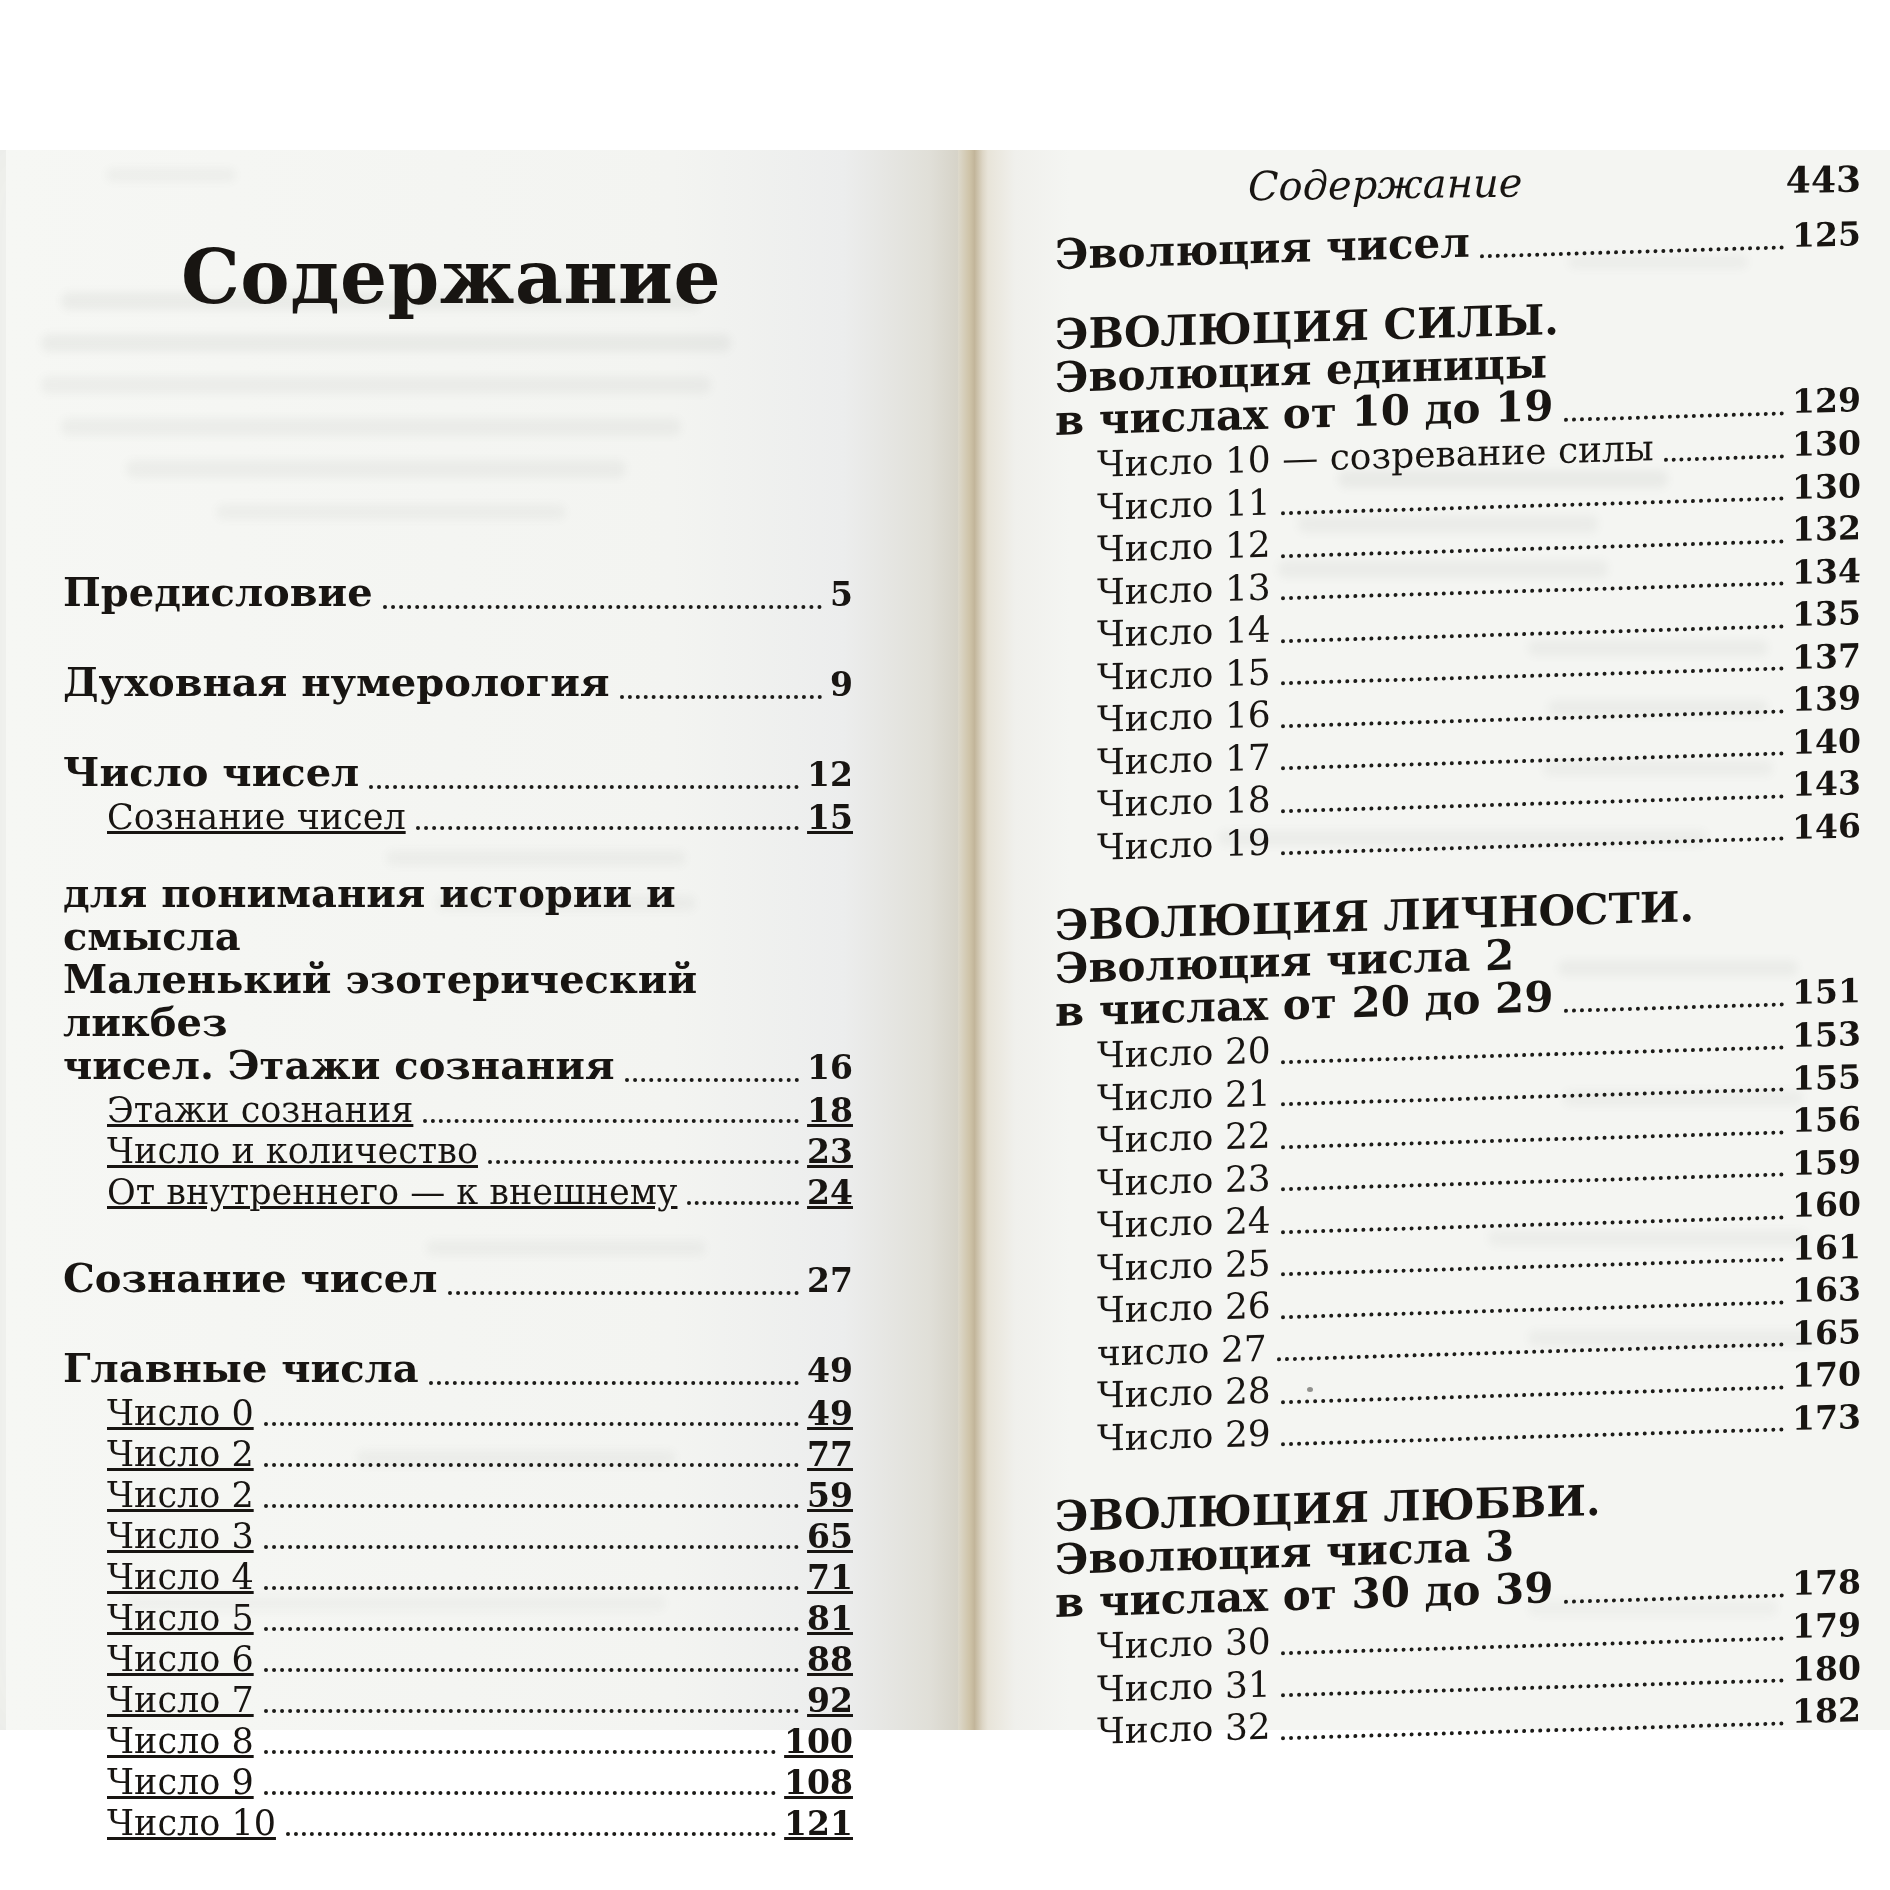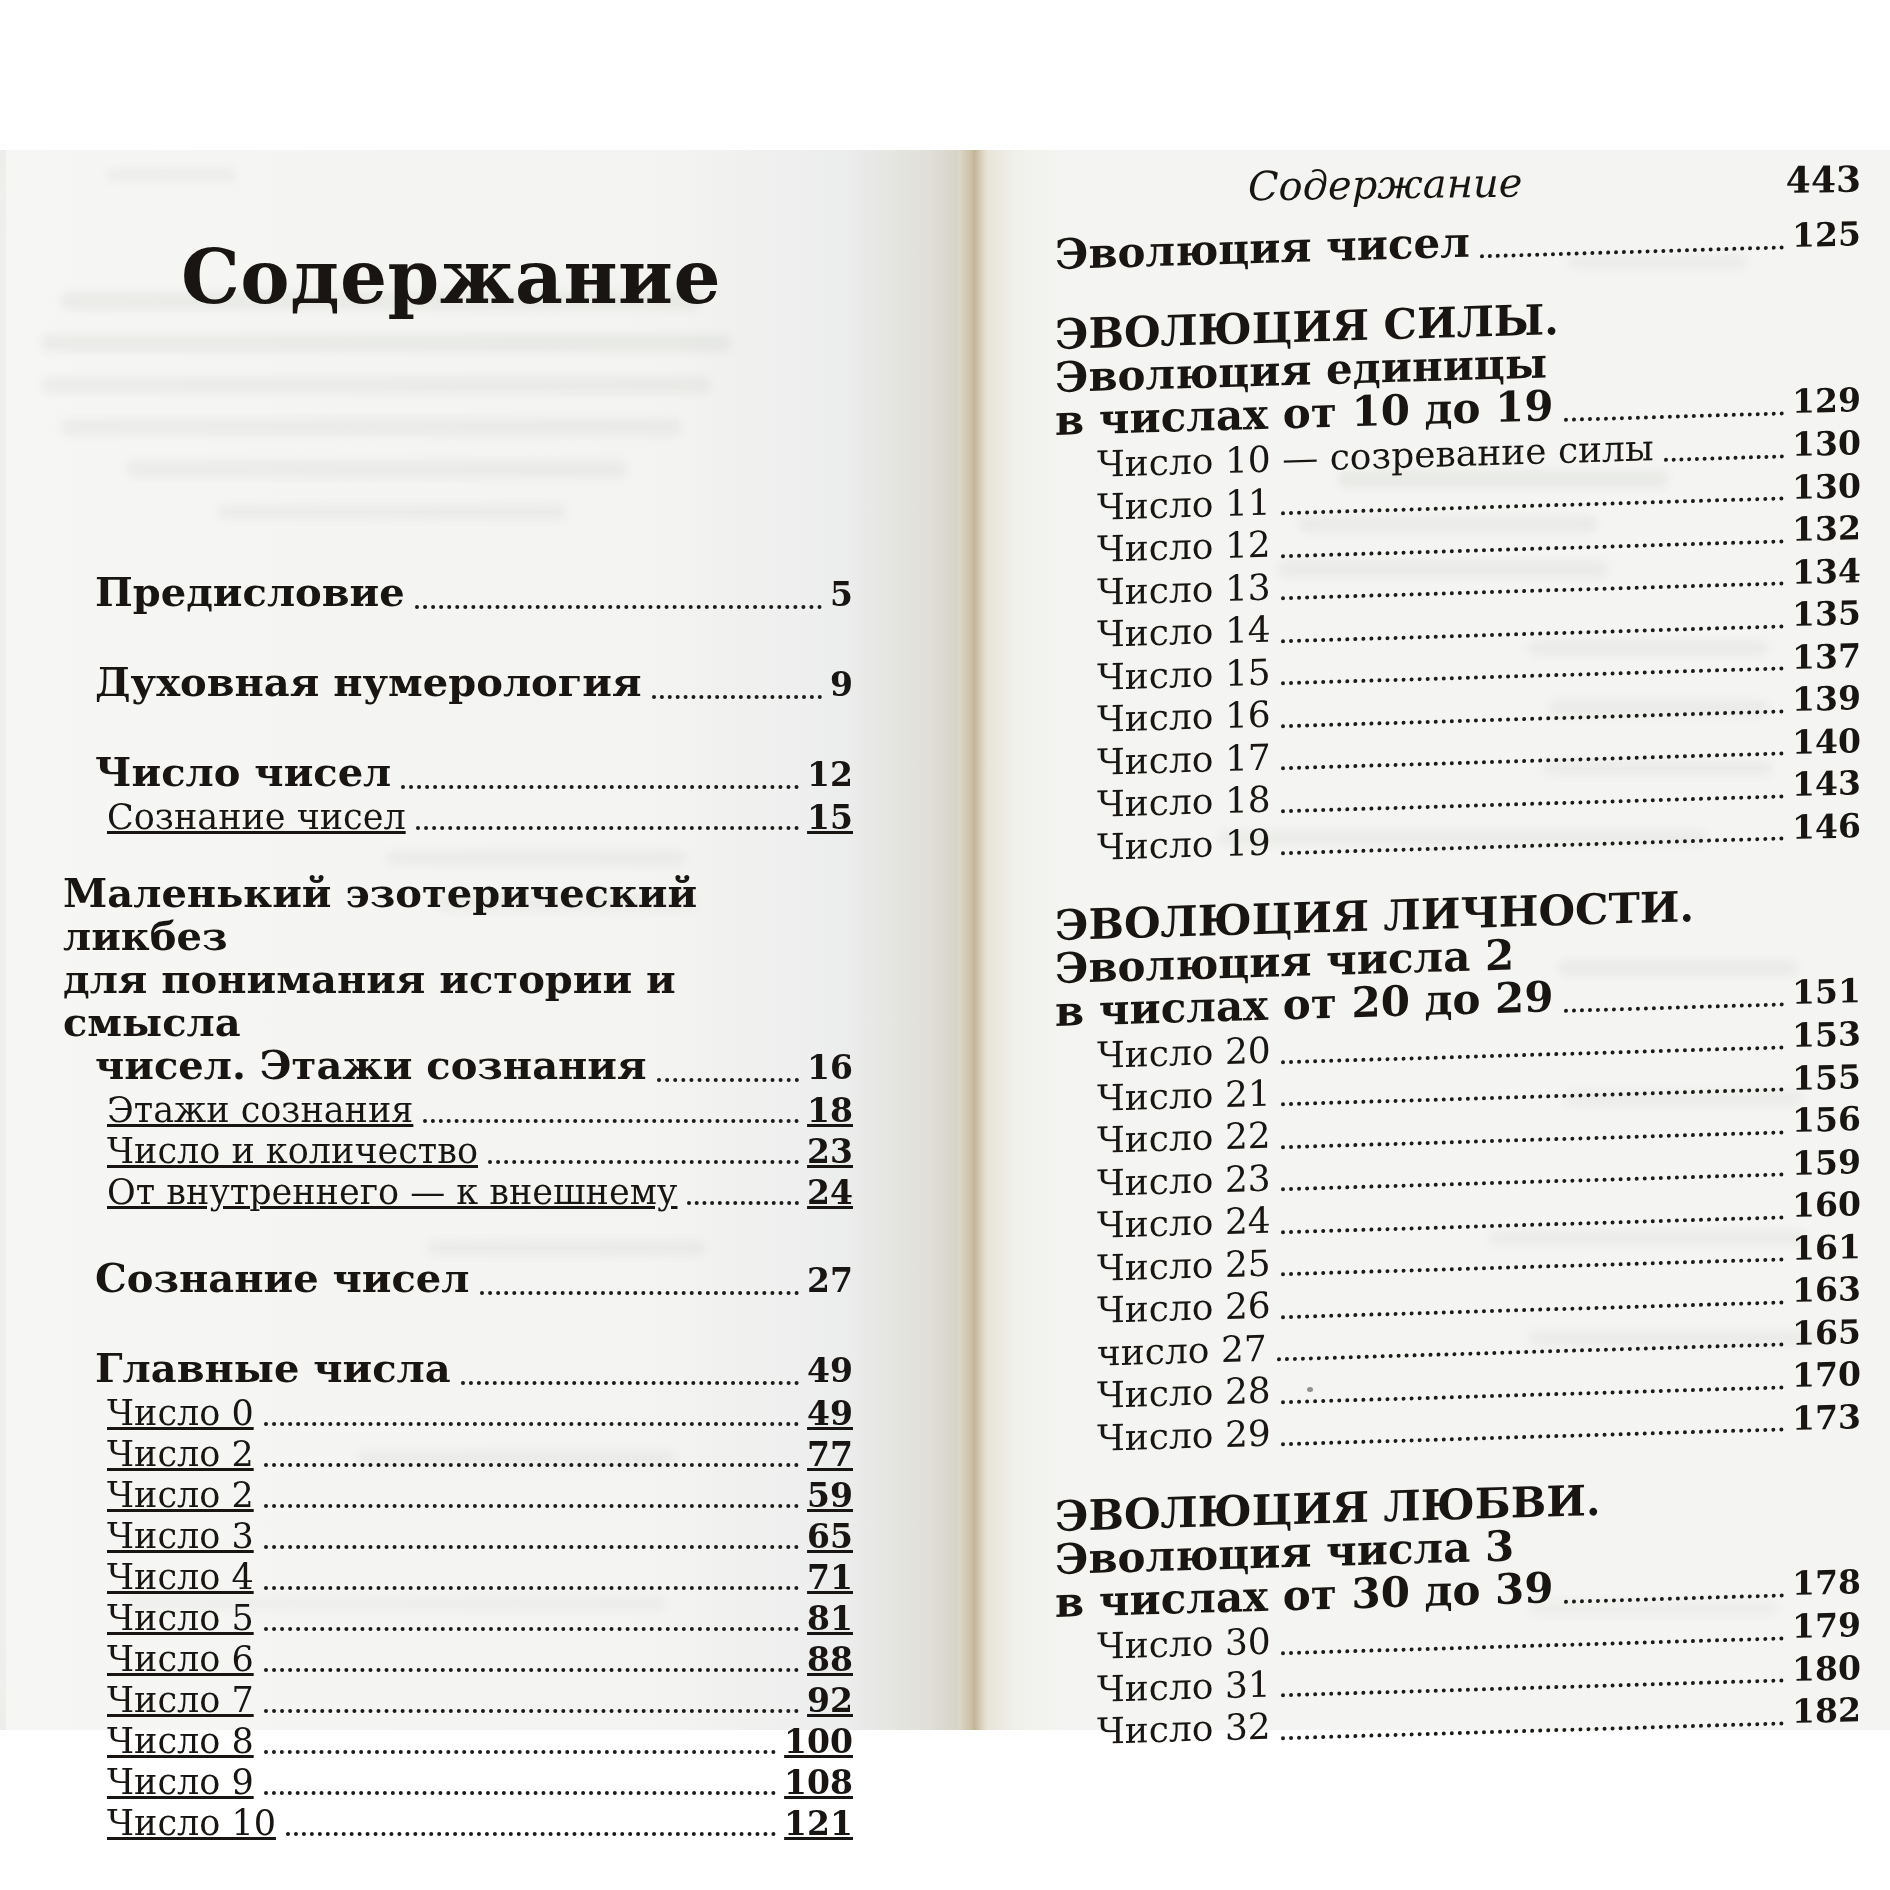--- a/index.html
+++ b/index.html
@@ -37,21 +37,21 @@
   .entry .row{display:flex;align-items:baseline;}
   .lbl{white-space:nowrap;}
   .dots{
     flex:1 1 auto;align-self:flex-end;
     border-bottom:4px dotted #1c1b18;
     margin:0 8px 8px 10px;height:0;
   }
   .pg{font-weight:700;font-size:33px;white-space:nowrap;}
 
   .lp-entries{position:absolute;left:57px;top:420px;width:790px;}
-  .lp .entry.bold .row{font-size:40px;font-weight:700;line-height:44px;margin-left:32px;}
+  .lp .entry.bold .row{font-size:40px;font-weight:700;line-height:44px;}
   .lp .entry.sub  .row{font-size:35px;line-height:40px;text-decoration:underline;}
   .lp .entry.sub{padding-left:44px;}
   .lp .line{font-size:40px;font-weight:700;line-height:43px;}
   .lp .gap-lg{margin-top:43px;}
   .lp .gap-md{margin-top:33px;}
 
   .rp-header{
     position:absolute;left:67px;top:16px;width:806px;
     display:flex;align-items:baseline;
     transform:skewY(-0.8deg);transform-origin:0 0;
@@ -125,22 +125,22 @@
 
             <div class="row">
               <span class="lbl">Сознание чисел</span>
               <span class="dots"></span>
               <span class="pg">15</span>
             </div>
           </div>
 
           <div class="entry bold gap-md">
             <div class="pre">
+              <div class="line">для понимания истории и смысла</div>
               <div class="line">Маленький эзотерический ликбез</div>
-              <div class="line">для понимания истории и смысла</div>
             </div>
             <div class="row">
               <span class="lbl">чисел. Этажи сознания</span>
               <span class="dots"></span>
               <span class="pg">16</span>
             </div>
           </div>
 
           <div class="entry sub">
 

